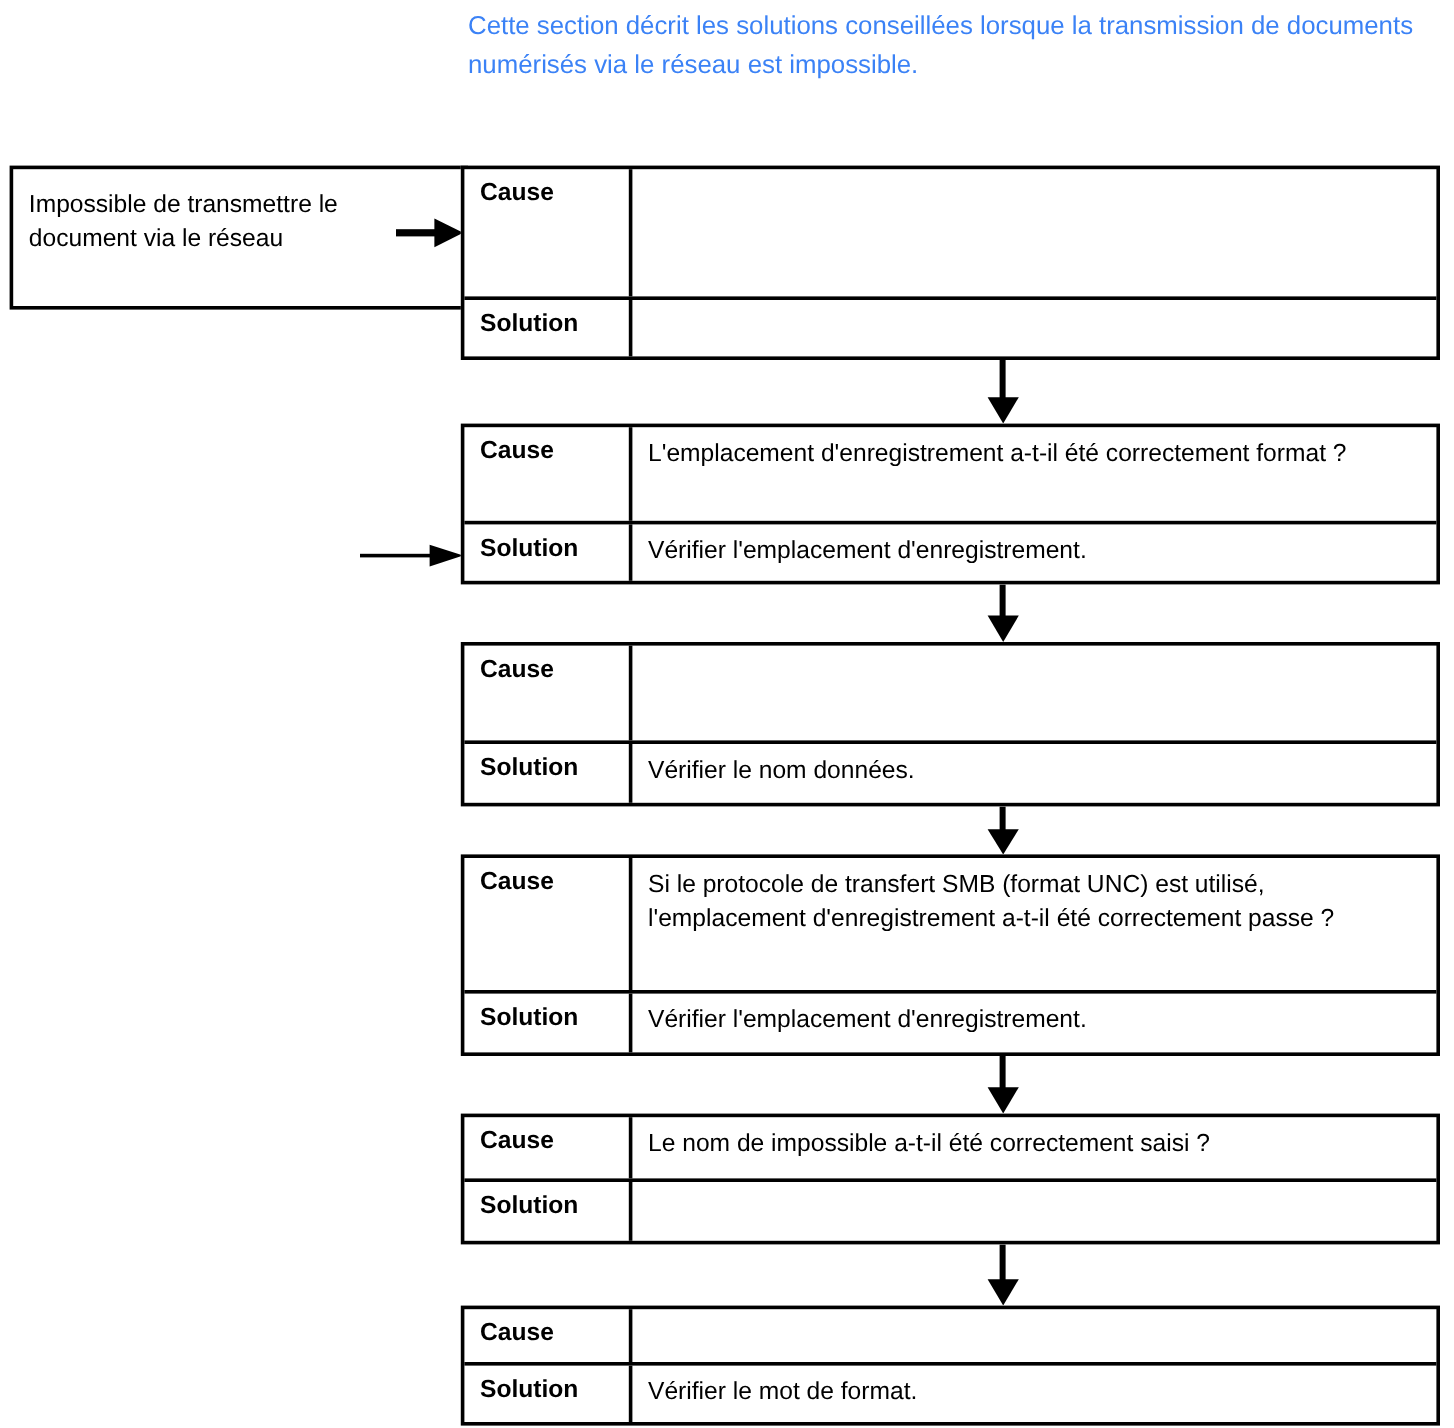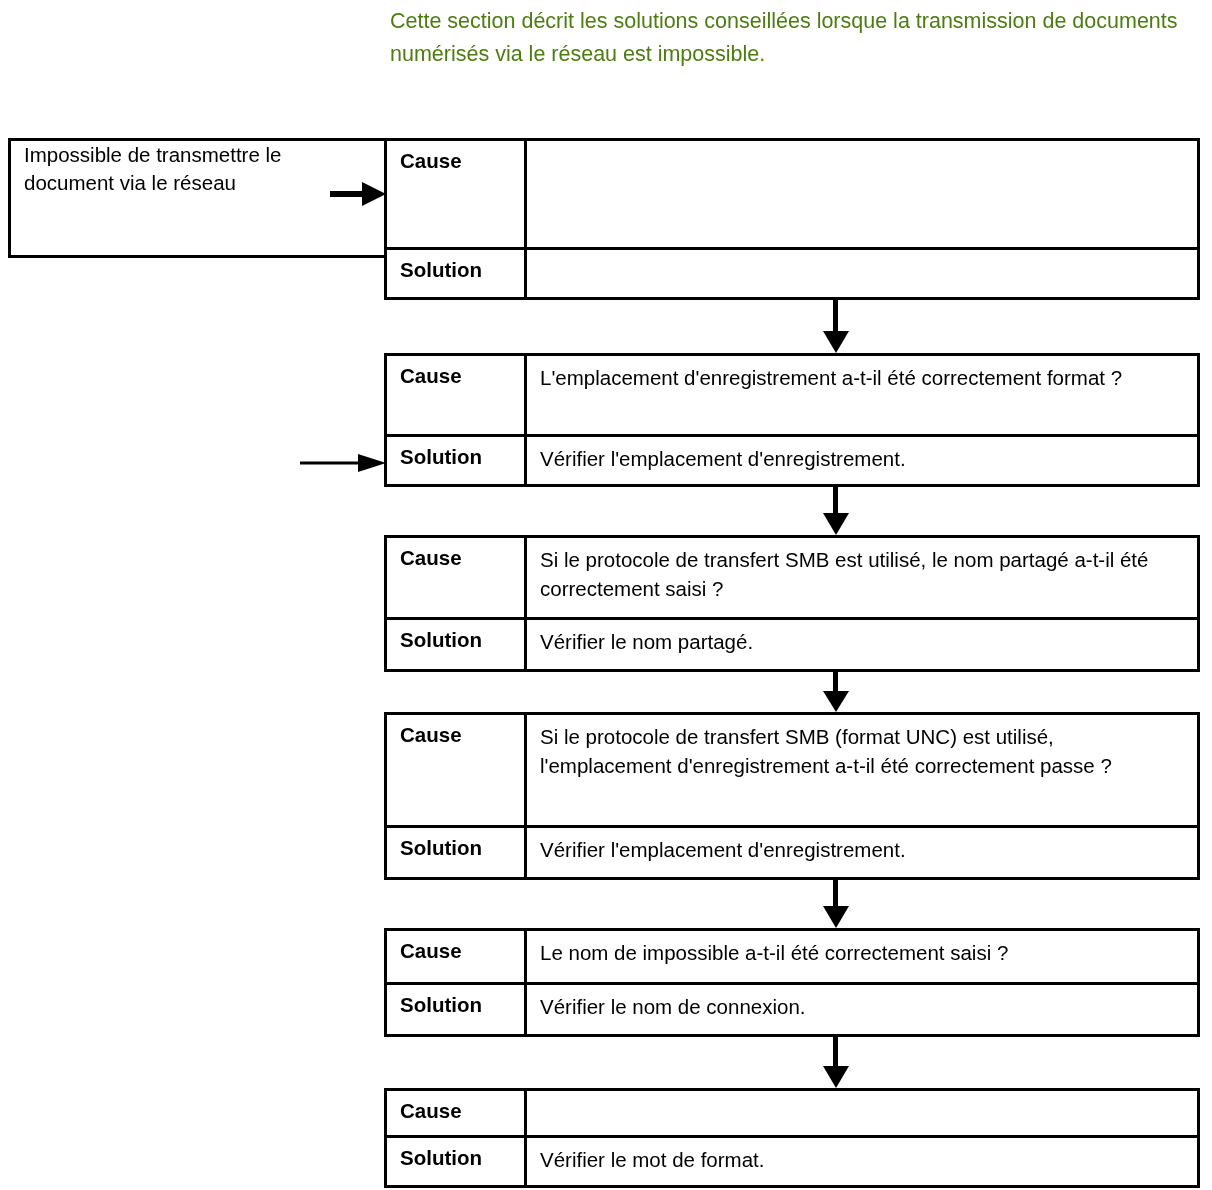--- a/index.html
+++ b/index.html
@@ -15,31 +15,31 @@
     overflow: hidden;
   }
 
   
   #intro {
     position: absolute;
     left: 390px; top: 5px;
     width: 800px;
     font-size: 21.5px;
     line-height: 33px;
-    color: #4d7c0f;
+    color: #3b82f6;
   }
 
   
   #problem-box {
     position: absolute;
     left: 8px; top: 138px;
     width: 382px; height: 120px;
     border: 3px solid #000;
     background: #fff;
-    padding: 0 10px 0 13px;
+    padding: 16px 10px 0 13px;
     font-size: 20.5px;
     line-height: 28px;
   }
 
   
   .cs-table {
     position: absolute;
     left: 384px;
     width: 816px;
     border: 3px solid #000;
@@ -171,25 +171,24 @@
 <div class="v-connector" id="conn-2-3">
   <svg width="28" height="48" viewBox="0 0 28 48">
     <rect x="11" y="0" width="5" height="29" fill="#000"></rect>
     <polygon points="1,26 27,26 14,48" fill="#000"></polygon>
   </svg>
 </div>
 
 <div class="cs-table" id="block-3">
   <div class="cs-row row-cause">
     <div class="cs-label">Cause</div>
-    <div class="cs-text">Si le protocole de transfert SMB est utilisé, le nom partagé a-t-il été correctement saisi ?</div>
-  </div>
-  <div class="cs-row row-solution">
-    <div class="cs-label">Solution</div>
-    <div class="cs-text">Vérifier le nom partagé.</div>
+  </div>
+  <div class="cs-row row-solution">
+    <div class="cs-label">Solution</div>
+    <div class="cs-text">Vérifier le nom données.</div>
   </div>
 </div>
 
 <div class="v-connector" id="conn-3-4">
   <svg width="28" height="40" viewBox="0 0 28 40">
     <rect x="11" y="0" width="5" height="22" fill="#000"></rect>
     <polygon points="1,19 27,19 14,40" fill="#000"></polygon>
   </svg>
 </div>
 
@@ -211,21 +210,20 @@
   </svg>
 </div>
 
 <div class="cs-table" id="block-5">
   <div class="cs-row row-cause">
     <div class="cs-label">Cause</div>
     <div class="cs-text">Le nom de impossible a-t-il été correctement saisi ?</div>
   </div>
   <div class="cs-row row-solution">
     <div class="cs-label">Solution</div>
-    <div class="cs-text">Vérifier le nom de connexion.</div>
   </div>
 </div>
 
 <div class="v-connector" id="conn-5-6">
   <svg width="28" height="51" viewBox="0 0 28 51">
     <rect x="11" y="0" width="5" height="32" fill="#000"></rect>
     <polygon points="1,29 27,29 14,51" fill="#000"></polygon>
   </svg>
 </div>
 

